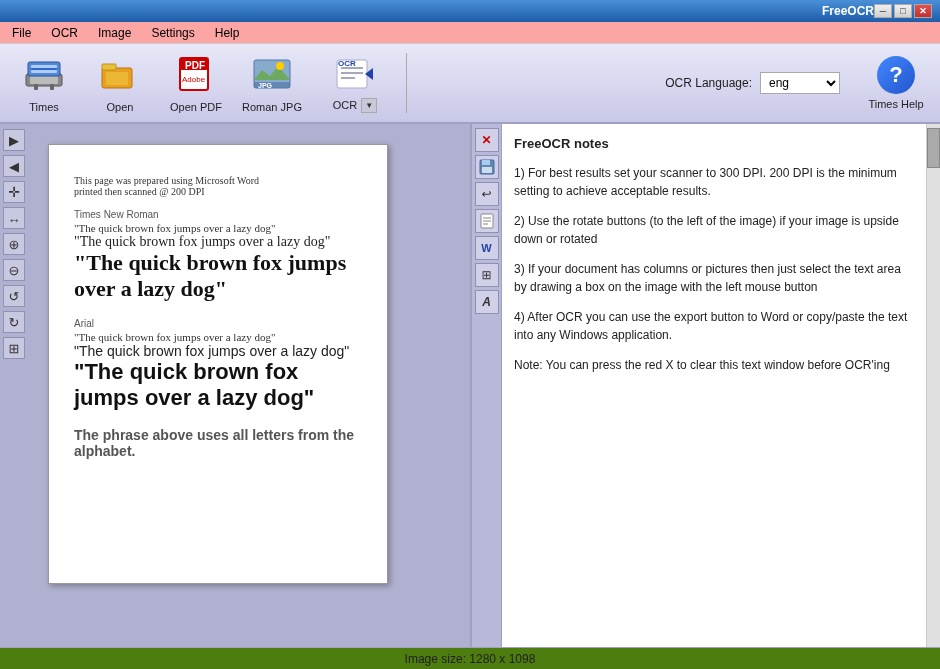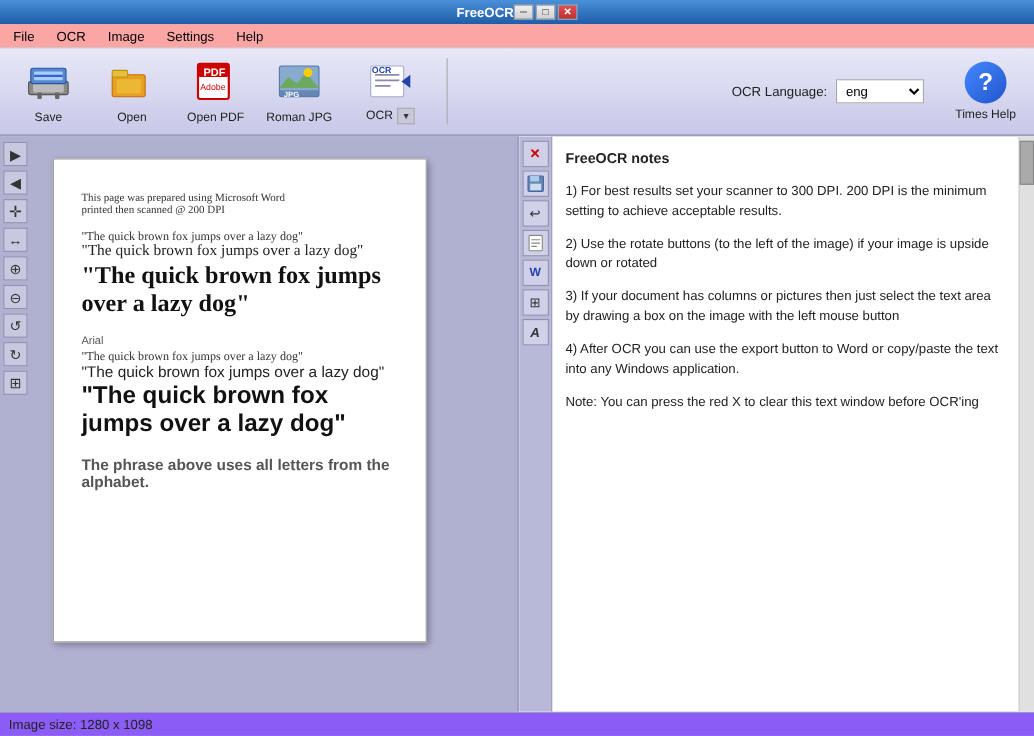--- a/index.html
+++ b/index.html
@@ -4,21 +4,21 @@
   <style>
     * { box-sizing: border-box; margin: 0; padding: 0; }
     body { font-family: 'Segoe UI', Tahoma, Geneva, Verdana, sans-serif; font-size: 12px; background: #d4d0c8; width: 940px; height: 669px; overflow: hidden; }
 
     
     .title-bar {
       background: linear-gradient(to bottom, #4a90d9, #1e5ca8);
       height: 22px;
       display: flex;
       align-items: center;
-      justify-content: center;
+      justify-content: flex-end;
       padding: 0 8px;
       color: white;
       font-size: 12px;
       font-weight: bold;
       user-select: none;
     }
     .title-bar-buttons {
       display: flex;
       gap: 2px;
     }
@@ -262,27 +262,28 @@
       width: 100%;
       height: 40px;
       background: #aaa;
       border: 1px solid #888;
       margin-top: 4px;
     }
 
     
     .status-bar {
       height: 22px;
-      background: #8b5cf6;
+      background: #4d7c0f;
       border-top: 1px solid #a0a0c0;
       display: flex;
       align-items: center;
-      padding: 0 8px;
+      padding: 0 24px;
       font-size: 12px;
       color: #222;
+      justify-content: center;
     }
 
     
     .scan-icon-svg { width: 40px; height: 36px; }
     .help-circle {
       width: 38px; height: 38px; border-radius: 50%;
       background: linear-gradient(135deg, #4488ff, #2255cc);
       display: flex; align-items: center; justify-content: center;
       color: white; font-size: 22px; font-weight: bold;
     }
@@ -339,21 +340,21 @@
       <svg class="scan-icon-svg" viewBox="0 0 40 36" fill="none" xmlns="http://www.w3.org/2000/svg">
         <rect x="2" y="18" width="36" height="12" rx="2" fill="#888" stroke="#555" stroke-width="1"></rect>
         <rect x="6" y="20" width="28" height="8" rx="1" fill="#bbb"></rect>
         <rect x="4" y="6" width="32" height="14" rx="2" fill="#5588cc" stroke="#2255aa" stroke-width="1"></rect>
         <rect x="7" y="9" width="26" height="8" rx="1" fill="#aaccff"></rect>
         <line x1="7" y1="13" x2="33" y2="13" stroke="#3366cc" stroke-width="2"></line>
         <rect x="10" y="28" width="4" height="6" rx="1" fill="#666"></rect>
         <rect x="26" y="28" width="4" height="6" rx="1" fill="#666"></rect>
       </svg>
     </div>
-    <span class="toolbar-btn-label">Save</span>
+    <span class="toolbar-btn-label">Times</span>
   </div>
 
   <div class="toolbar-btn">
     <div class="toolbar-icon">
       <svg width="40" height="36" viewBox="0 0 40 36">
         <rect x="2" y="12" width="30" height="20" rx="2" fill="#e8a020" stroke="#c07010" stroke-width="1"></rect>
         <rect x="2" y="8" width="14" height="6" rx="1" fill="#e8c040" stroke="#c09010" stroke-width="1"></rect>
         <rect x="6" y="16" width="22" height="13" rx="1" fill="#f0c040" opacity="0.7"></rect>
       </svg>
     </div>
@@ -435,20 +436,21 @@
       </div>
 
       <div class="image-canvas">
         <div class="document-page">
           <div class="doc-header">
             <div>This page was prepared using Microsoft Word</div>
             <div>printed then scanned @ 200 DPI</div>
           </div>
 
           <div class="doc-section">
+            <div class="doc-font-label">Times New Roman</div>
             <div class="doc-text-sm">"The quick brown fox jumps over a lazy dog"</div>
             <div class="doc-text-md">"The quick brown fox jumps over a lazy dog"</div>
             <div class="doc-text-lg">"The quick brown fox jumps over a lazy dog"</div>
           </div>
 
           <div class="doc-section">
             <div class="doc-font-label">Arial</div>
             <div class="doc-text-sm">"The quick brown fox jumps over a lazy dog"</div>
             <div class="doc-text-md" style="font-family: Arial, sans-serif;">"The quick brown fox  jumps over a lazy dog"</div>
             <div class="doc-text-xl">"The quick brown fox jumps over a lazy dog"</div>

